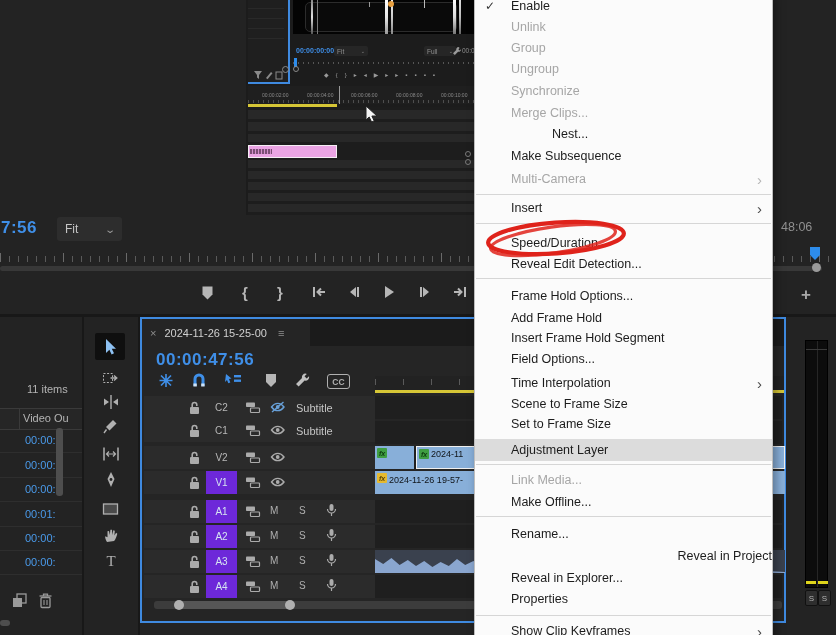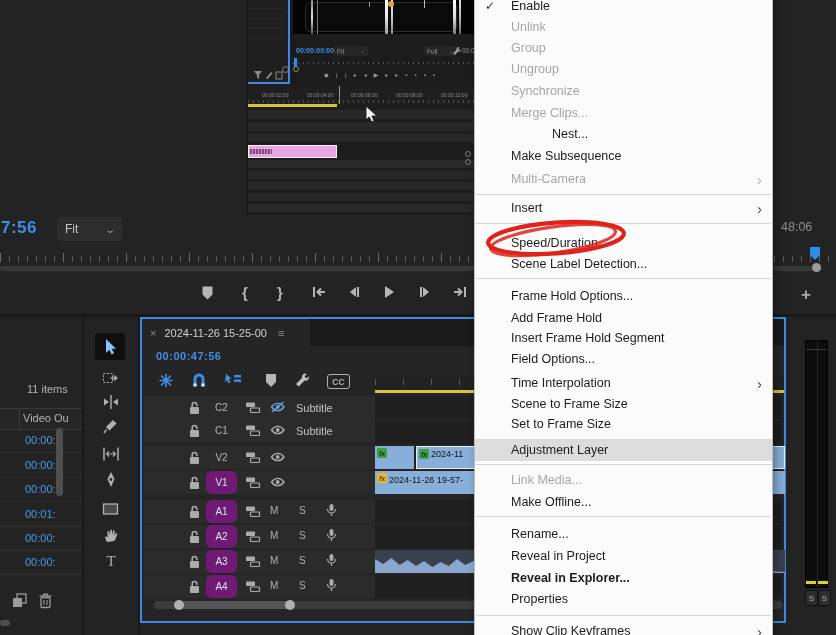--- a/index.html
+++ b/index.html
@@ -35,25 +35,25 @@
   
   .pp-txt{color:#b4b4b4;font-size:11px;}
   .pp-tc{color:#4a9aea;font-size:11px;}
   .rowline{background:#2e2e2e;height:1px;}
   .vthumb{background:#4e4e4e;border-radius:3px;}
   .tool{display:flex;align-items:center;justify-content:center;}
   
   #tl{background:#252525;border:2px solid #3f8ae0;box-sizing:border-box;}
   .tabbar{background:#1b1b1b;}
   .tab{background:#252525;color:#d0d0d0;font-size:11px;display:flex;align-items:center;}
-  .tl-tc{color:#3f8fe8;font-size:11px;font-weight:bold;letter-spacing:.5px;}
+  .tl-tc{color:#3f8fe8;font-size:17px;font-weight:bold;letter-spacing:.5px;}
   .trow{position:absolute;left:2px;width:231px;background:#2b2b2b;display:flex;align-items:center;}
   .tcontent-row{position:absolute;left:233px;right:2px;background:#1f1f1f;}
   .badge{position:absolute;left:62px;width:31px;height:100%;display:flex;align-items:center;justify-content:center;font-size:10px;color:#b8b8b8;}
-  .badge.sel{background:#701a75;color:#d5e4f1;border-radius:6px;}
+  .badge.sel{background:#6d28d9;color:#d5e4f1;}
   .ms{font-size:10px;color:#b0b0b0;}
   .cap-label{position:absolute;left:152px;font-size:11px;color:#c4c4c4;}
   .clip{position:absolute;background:#88afd9;box-sizing:border-box;overflow:hidden;}
   .clip .lbl{font-size:9px;color:#101418;margin-left:14px;white-space:nowrap;}
   .fx{position:absolute;left:2px;top:2px;width:10px;height:10px;font-size:7px;font-style:italic;font-weight:bold;
       display:flex;align-items:center;justify-content:center;border-radius:1px;}
   .fx.g{background:#3f9e42;color:#0c3a0e;}
   .fx.y{background:#e5b92f;color:#5c4404;}
   .ybar{background:#d6c636;}
   
@@ -565,21 +565,21 @@
       <div class="msep" style="top: 199px;"></div>
       <div class="mi" style="top: 202px;">
         <span>Insert</span>
         <span class="arr">›</span>
       </div>
       <div class="msep" style="top: 228px;"></div>
       <div class="mi" style="top: 237px;">
         <span>Speed/Duration...</span>
       </div>
       <div class="mi" style="top: 258px;">
-        <span>Scene Label Detection...</span>
+        <span>Reveal Edit Detection...</span>
       </div>
       <div class="msep" style="top: 283px;"></div>
       <div class="mi" style="top: 290px;">
         <span>Frame Hold Options...</span>
       </div>
       <div class="mi" style="top: 312px;">
         <span>Add Frame Hold</span>
       </div>
       <div class="mi" style="top: 332px;">
         <span>Insert Frame Hold Segment</span>
@@ -604,24 +604,24 @@
       <div class="mi dis" style="top: 474px;">
         <span>Link Media...</span>
       </div>
       <div class="mi" style="top: 496px;">
         <span>Make Offline...</span>
       </div>
       <div class="msep" style="top: 521px;"></div>
       <div class="mi" style="top: 528px;">
         <span>Rename...</span>
       </div>
-      <div class="mi" style="top: 550px;">
+      <div class="mi" style="top: 550px; justify-content: flex-end;">
         <span>Reveal in Project</span>
       </div>
-      <div class="mi" style="top: 572px; font-weight: bold;">
+      <div class="mi" style="top: 572px;">
         <span>Reveal in Explorer...</span>
       </div>
       <div class="mi" style="top: 593px;">
         <span>Properties</span>
       </div>
       <div class="msep" style="top: 620px;"></div>
       <div class="mi" style="top: 625px;">
         <span>Show Clip Keyframes</span>
         <span class="arr">›</span>
       </div>

